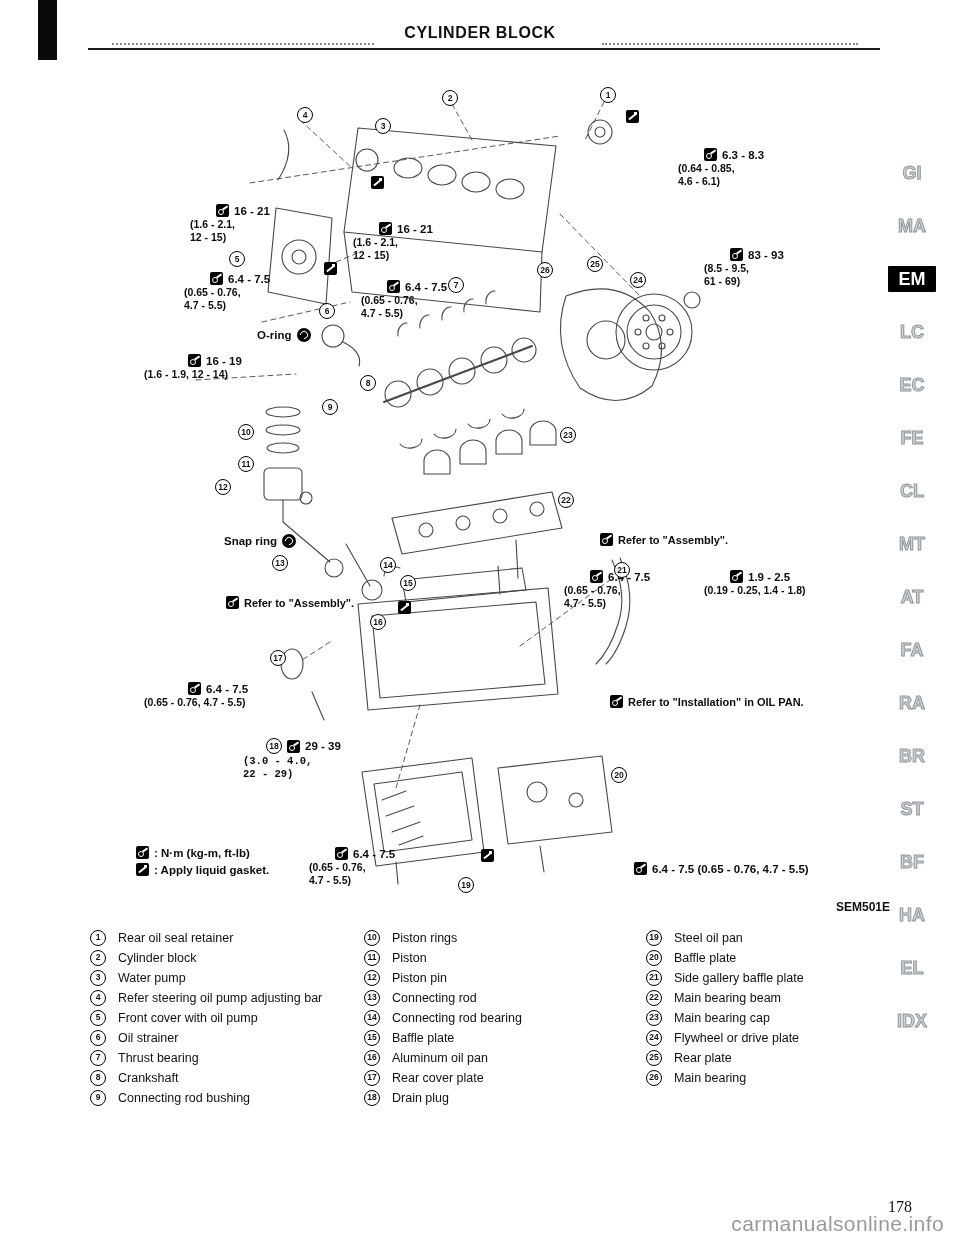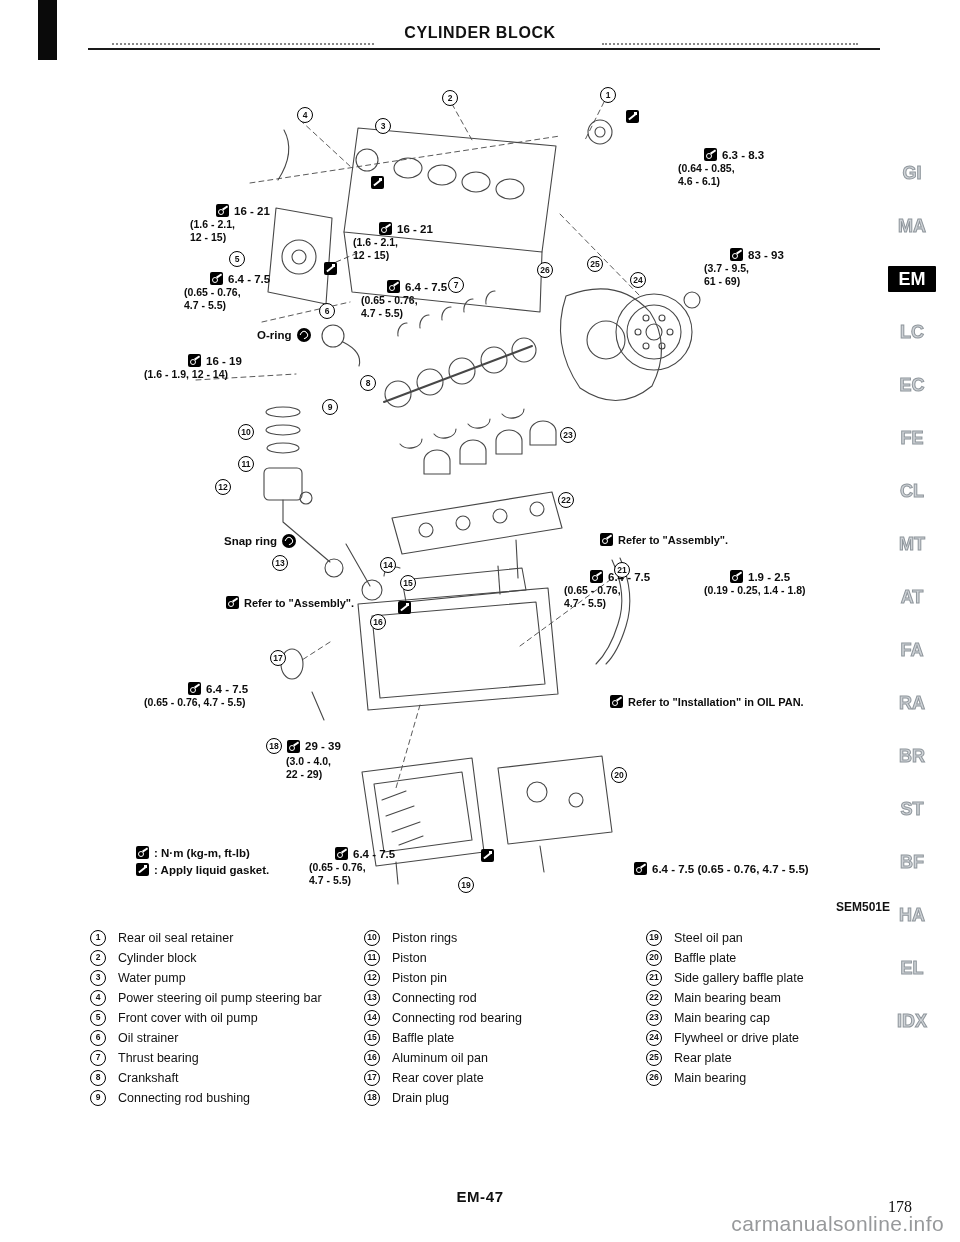--- a/index.html
+++ b/index.html
@@ -26,21 +26,21 @@
   .badge{position:absolute;width:16px;height:16px;border:1.3px solid #000;border-radius:50%;background:#fff;
          font-size:8.5px;font-weight:700;display:flex;align-items:center;justify-content:center;box-sizing:border-box;z-index:3;}
   .badge-in{display:inline-flex;width:16px;height:16px;border:1.3px solid #000;border-radius:50%;background:#fff;
          font-size:8.5px;font-weight:700;align-items:center;justify-content:center;box-sizing:border-box;flex:0 0 auto;}
 
   
   .ann{position:absolute;color:#0c0c0c;z-index:2;}
   .ann .t{display:flex;align-items:center;gap:5px;font-weight:700;font-size:11.5px;white-space:nowrap;padding-left:44px;}
   .ann .p{font-weight:700;font-size:10.5px;white-space:nowrap;margin-left:18px;margin-top:1px;}
   .ann .p.noind{margin-left:0;}
-  .ann .p.bigind{margin-left:64px;}
+  .ann .p.bigind{margin-left:21px;font-family:Liberation Mono, monospace;}
   .ann.small .t{font-size:11px;}
 
   .icon-t,.icon-g{position:relative;display:inline-block;width:13px;height:13px;background:#000;border-radius:2px;flex:0 0 auto;}
   .icon-t::before{content:"";position:absolute;left:2px;bottom:2px;width:4px;height:4px;border:1.3px solid #fff;border-radius:50%;}
   .icon-t::after{content:"";position:absolute;right:1px;top:3px;width:6px;height:1.6px;background:#fff;transform:rotate(-35deg);}
   .icon-g::after{content:"";position:absolute;left:2px;top:5.5px;width:8px;height:1.8px;background:#fff;transform:rotate(-38deg);}
   .icon-g::before{content:"";position:absolute;right:2px;top:2px;width:3px;height:3px;background:#fff;}
   .icon-abs{position:absolute;width:13px;height:13px;z-index:2;}
 
   .ring-icon{position:relative;display:inline-block;width:14px;height:14px;border-radius:50%;background:#000;flex:0 0 auto;}
@@ -262,21 +262,21 @@
       </div>
     <div class="p">(1.6 - 2.1,</div>
     <div class="p">12 - 15)</div>
   </div>
 
   <div class="ann" style="left:686px;top:248px">
     <div class="t">
         <span class="icon-t"></span>
         <span>83 - 93</span>
       </div>
-    <div class="p">(3.7 - 9.5,</div>
+    <div class="p">(8.5 - 9.5,</div>
     <div class="p">61 - 69)</div>
   </div>
 
   <div class="ann" style="left:166px;top:272px">
     <div class="t">
         <span class="icon-t"></span>
         <span>6.4 - 7.5</span>
       </div>
     <div class="p">(0.65 - 0.76,</div>
     <div class="p">4.7 - 5.5)</div>
@@ -396,21 +396,21 @@
       </div>
   </div>
 
   <div class="semcode">SEM501E</div>
 
   <div class="parts">
     <div class="pcol c1">
       <div class="pitem"><span class="pnum">1</span><span>Rear oil seal retainer</span></div>
       <div class="pitem"><span class="pnum">2</span><span>Cylinder block</span></div>
       <div class="pitem"><span class="pnum">3</span><span>Water pump</span></div>
-      <div class="pitem" style="width:230px"><span class="pnum">4</span><span>Power steering oil pump steering bar</span></div>
+      <div class="pitem" style="width:230px"><span class="pnum">4</span><span>Refer steering oil pump adjusting bar</span></div>
       <div class="pitem"><span class="pnum">5</span><span>Front cover with oil pump</span></div>
       <div class="pitem"><span class="pnum">6</span><span>Oil strainer</span></div>
       <div class="pitem"><span class="pnum">7</span><span>Thrust bearing</span></div>
       <div class="pitem"><span class="pnum">8</span><span>Crankshaft</span></div>
       <div class="pitem"><span class="pnum">9</span><span>Connecting rod bushing</span></div>
     </div>
     <div class="pcol c2">
       <div class="pitem"><span class="pnum">10</span><span>Piston rings</span></div>
       <div class="pitem"><span class="pnum">11</span><span>Piston</span></div>
       <div class="pitem"><span class="pnum">12</span><span>Piston pin</span></div>
@@ -426,17 +426,16 @@
       <div class="pitem"><span class="pnum">20</span><span>Baffle plate</span></div>
       <div class="pitem"><span class="pnum">21</span><span>Side gallery baffle plate</span></div>
       <div class="pitem"><span class="pnum">22</span><span>Main bearing beam</span></div>
       <div class="pitem"><span class="pnum">23</span><span>Main bearing cap</span></div>
       <div class="pitem"><span class="pnum">24</span><span>Flywheel or drive plate</span></div>
       <div class="pitem"><span class="pnum">25</span><span>Rear plate</span></div>
       <div class="pitem"><span class="pnum">26</span><span>Main bearing</span></div>
     </div>
   </div>
 
-  <div class="emcode">EM-47</div>
   <div class="pageno">178</div>
   <div class="watermark">carmanualsonline.info</div>
 
 </div>
 
 </body></html>

